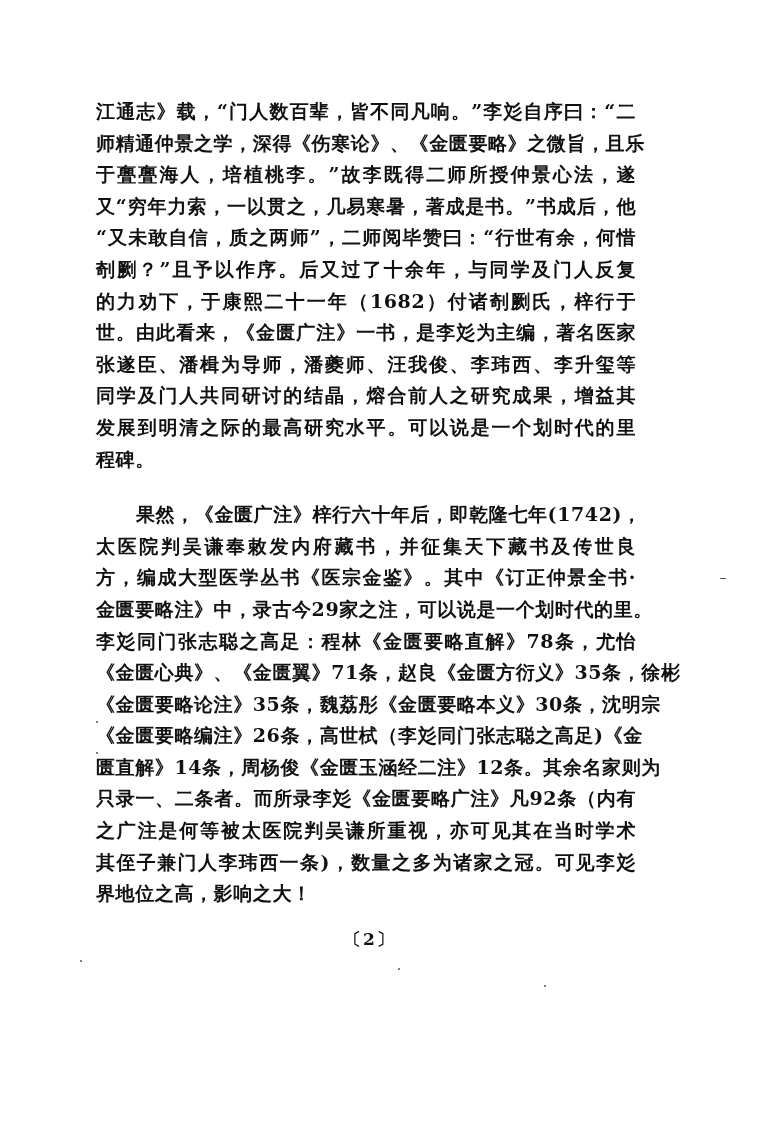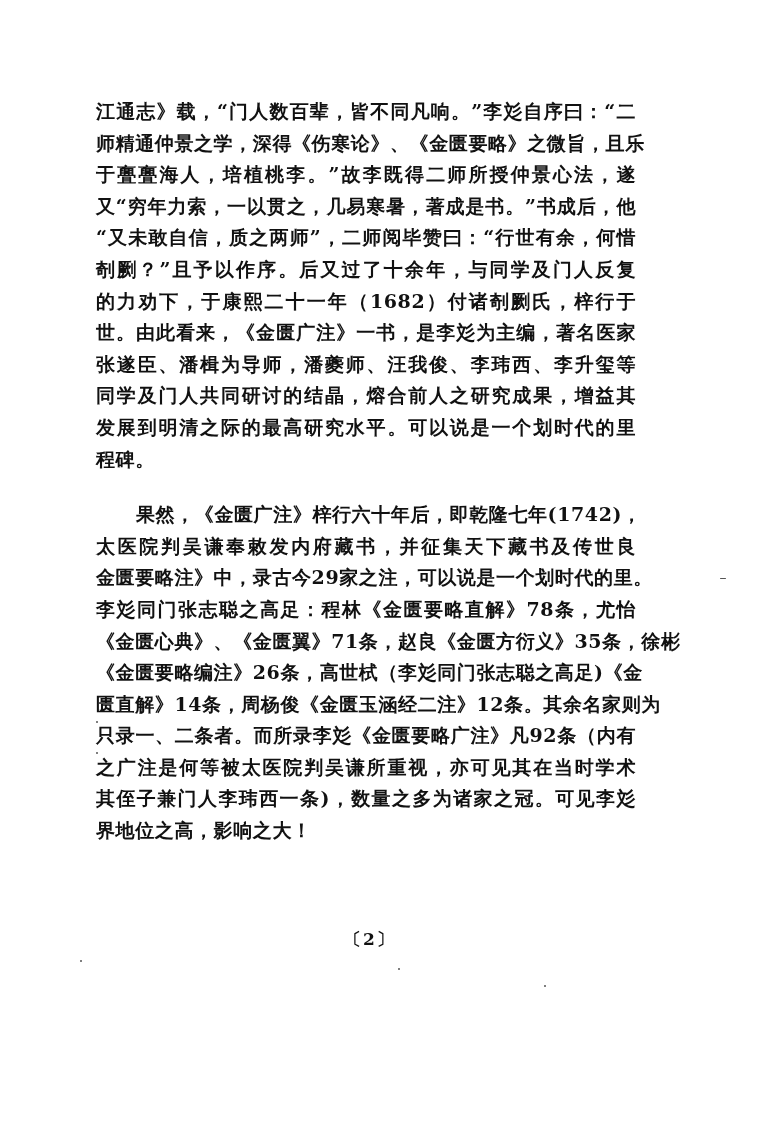--- a/index.html
+++ b/index.html
@@ -75,23 +75,25 @@
     <div class="line">剞劂？”且予以作序。后又过了十余年，与同学及门人反复</div>
     <div class="line">的力劝下，于康熙二十一年（1682）付诸剞劂氏，梓行于</div>
     <div class="line">世。由此看来，《金匮广注》一书，是李彣为主编，著名医家</div>
     <div class="line">张遂臣、潘楫为导师，潘夔师、汪我俊、李玮西、李升玺等</div>
     <div class="line">同学及门人共同研讨的结晶，熔合前人之研究成果，增益其</div>
     <div class="line">发展到明清之际的最高研究水平。可以说是一个划时代的里</div>
     <div class="line last">程碑。</div>
 
     <div class="line indent">果然，《金匮广注》梓行六十年后，即乾隆七年(1742)，</div>
     <div class="line">太医院判吴谦奉敕发内府藏书，并征集天下藏书及传世良</div>
+    <div class="line">方，编成大型医学丛书《医宗金鉴》。其中《订正仲景全书·</div>
     <div class="line">金匮要略注》中，录古今29家之注，可以说是一个划时代的里。</div>
     <div class="line">李彣同门张志聪之高足：程林《金匮要略直解》78条，尤怡</div>
     <div class="line">《金匮心典》、《金匮翼》71条，赵良《金匮方衍义》35条，徐彬</div>
+    <div class="line">《金匮要略论注》35条，魏荔彤《金匮要略本义》30条，沈明宗</div>
     <div class="line">《金匮要略编注》26条，高世栻（李彣同门张志聪之高足)《金</div>
     <div class="line">匮直解》14条，周杨俊《金匮玉涵经二注》12条。其余名家则为</div>
     <div class="line">只录一、二条者。而所录李彣《金匮要略广注》凡92条（内有</div>
     <div class="line">之广注是何等被太医院判吴谦所重视，亦可见其在当时学术</div>
     <div class="line">其侄子兼门人李玮西一条)，数量之多为诸家之冠。可见李彣</div>
     <div class="line last">界地位之高，影响之大！</div>
   </div>
 
   <div class="page-number">〔2〕</div>
 

